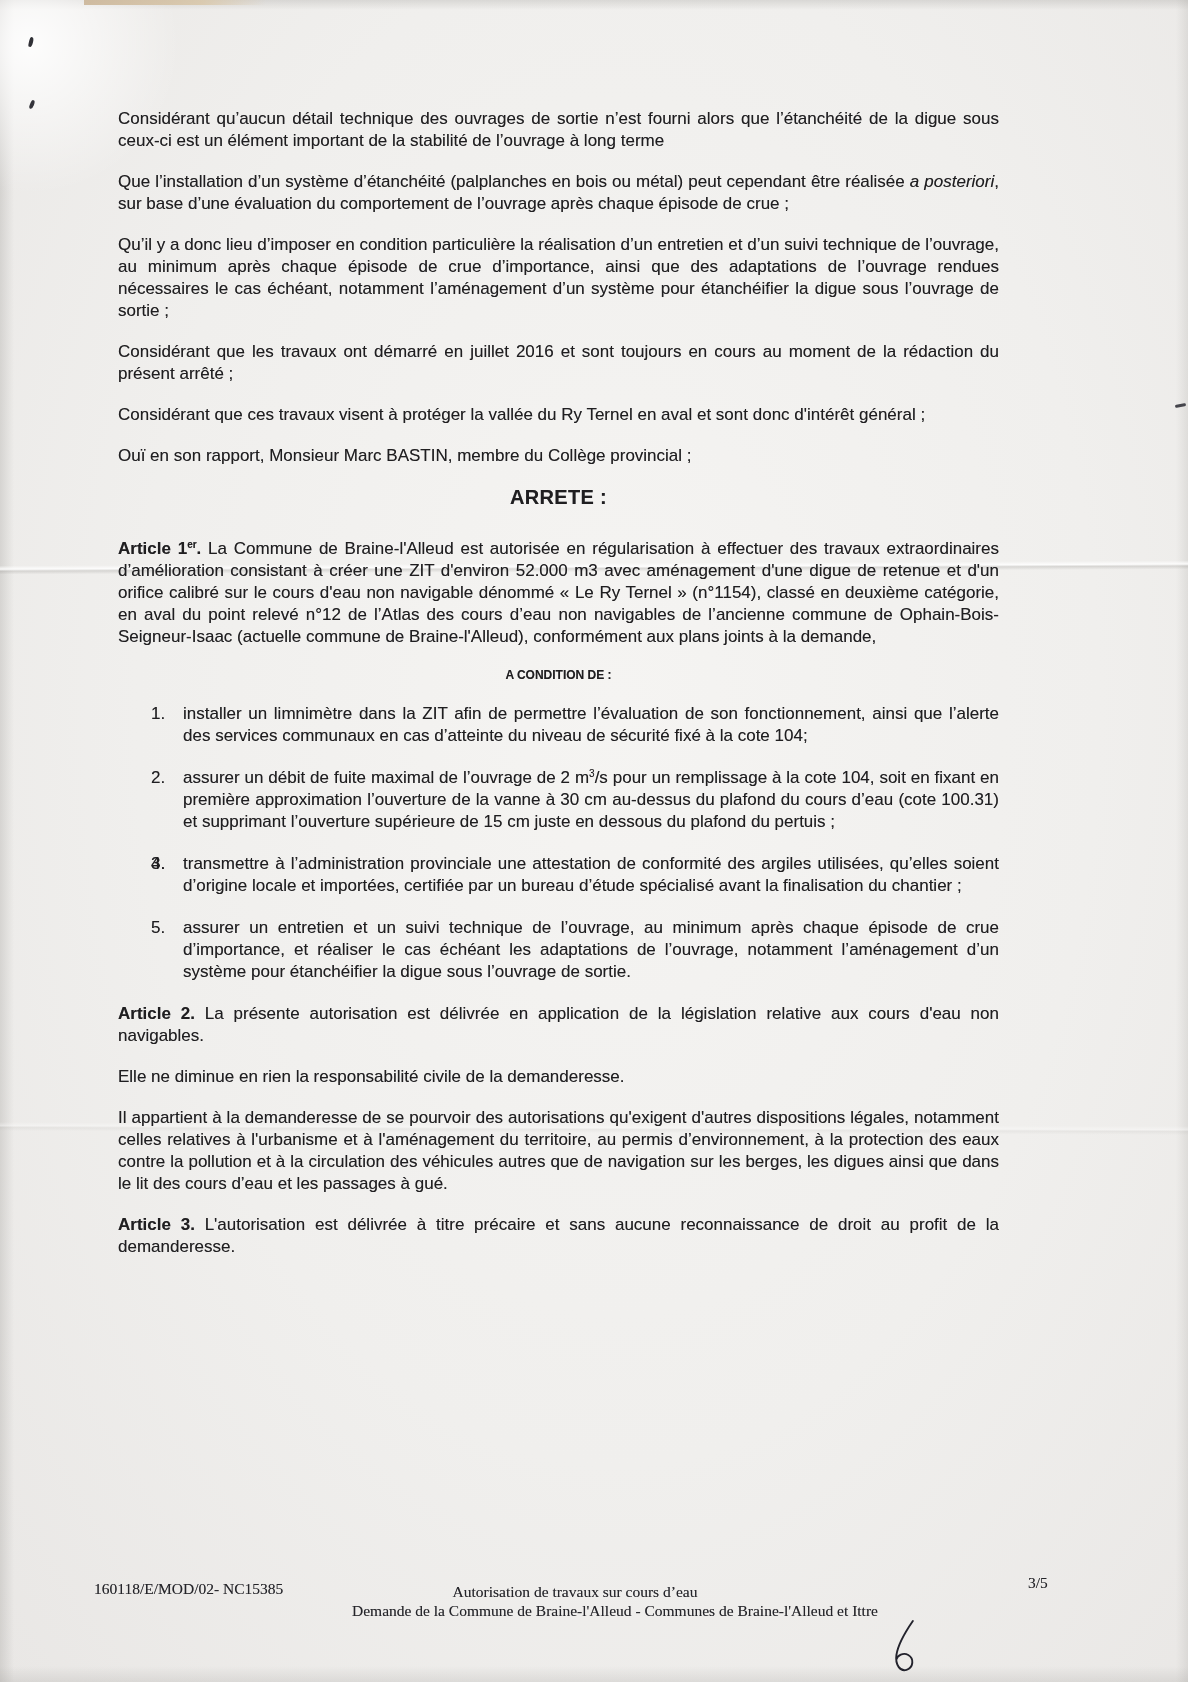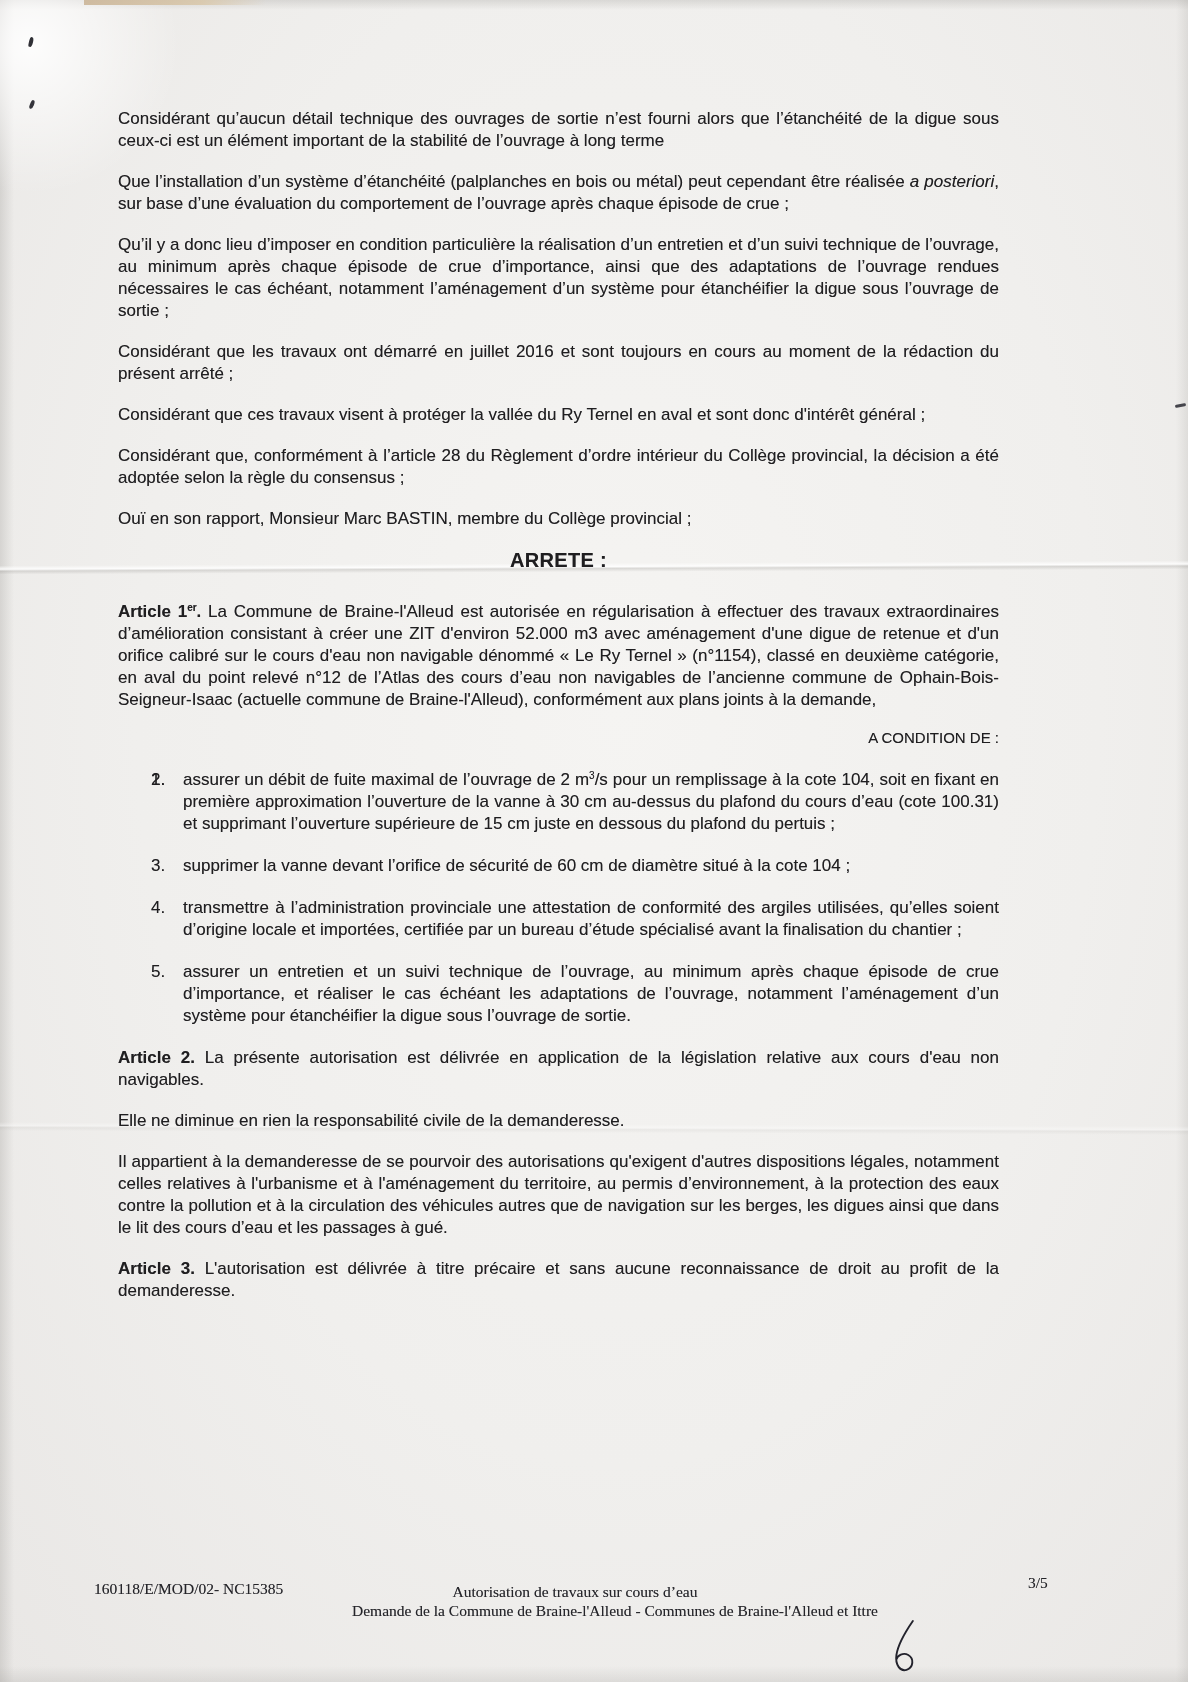--- a/index.html
+++ b/index.html
@@ -22,21 +22,21 @@
   .content{
     position:absolute;left:118px;top:108px;width:881px;
     font-size:17px;line-height:22px;text-align:justify;
     text-shadow:0 0 .4px rgba(25,25,28,.45);
   }
   .para{margin:0 0 19px;}
   .arrete{
     margin:9px 0 30px;text-align:center;font-weight:bold;
     font-size:20px;letter-spacing:.3px;
   }
-  .cond-heading{margin:-3px 0 17px;font-weight:normal;font-size:15px;text-align:right;}
+  .cond-heading{margin:-3px 0 17px;font-weight:bold;font-size:12px;text-align:center;}
   ol.conds{list-style:none;margin:0;padding:0;}
   ol.conds li{position:relative;padding-left:65px;margin:0 0 20px;}
   ol.conds .num{position:absolute;left:33px;top:0;}
   .gap-sm{margin-top:6px;}
   .gap-md{margin-top:16px;}
   strong{font-weight:bold;}
   em{font-style:italic;}
   .sup{font-size:10px;position:relative;top:-6px;vertical-align:baseline;line-height:0;}
   
   .footer{
@@ -82,41 +82,40 @@
     <p class="para">Considérant qu’aucun détail technique des ouvrages de sortie n’est fourni alors que l’étanchéité de la digue sous ceux-ci est un élément important de la stabilité de l’ouvrage à long terme</p>
 
     <p class="para"><span>Que l’installation d’un système d’étanchéité (palplanches en bois ou métal) peut cependant être réalisée </span><em>a posteriori</em><span>, sur base d’une évaluation du comportement de l’ouvrage après chaque épisode de crue ;</span></p>
 
     <p class="para">Qu’il y a donc lieu d’imposer en condition particulière la réalisation d’un entretien et d’un suivi technique de l’ouvrage, au minimum après chaque épisode de crue d’importance, ainsi que des adaptations de l’ouvrage rendues nécessaires le cas échéant, notamment l’aménagement d’un système pour étanchéifier la digue sous l’ouvrage de sortie ;</p>
 
     <p class="para">Considérant que les travaux ont démarré en juillet 2016 et sont toujours en cours au moment de la rédaction du présent arrêté ;</p>
 
     <p class="para">Considérant que ces travaux visent à protéger la vallée du Ry Ternel en aval et sont donc d'intérêt général ;</p>
 
-    <p class="para">Considérant que, conformément à l’article 28 du Règlement d’ordre intérieur du Collège provincial, la décision a été adoptée selon la règle du consensus ;</p>
 
     <p class="para">Ouï en son rapport, Monsieur Marc BASTIN, membre du Collège provincial ;</p>
 
     <h2 class="arrete">ARRETE :</h2>
 
     <p class="para"><strong><span>Article 1</span><sup class="sup">er</sup><span>.</span></strong><span> La Commune de Braine-l'Alleud est autorisée en régularisation à effectuer des travaux extraordinaires d’amélioration consistant à créer une ZIT d'environ 52.000 m3 avec aménagement d'une digue de retenue et d'un orifice calibré sur le cours d'eau non navigable dénommé « Le Ry Ternel » (n°1154), classé en deuxième catégorie, en aval du point relevé n°12 de l’Atlas des cours d’eau non navigables de l’ancienne commune de Ophain-Bois-Seigneur-Isaac (actuelle commune de Braine-l'Alleud), conformément aux plans joints à la demande,</span></p>
 
     <h3 class="cond-heading">A CONDITION DE :</h3>
 
     <ol class="conds">
       <li>
         <span class="num">1.</span>
+        <span class="txt">installer un limnimètre dans la ZIT afin de permettre l’évaluation de son fonctionnement, ainsi que l’alerte des services communaux en cas d’atteinte du niveau de sécurité fixé à la cote 104;</span>
       </li>
       <li>
         <span class="num">2.</span>
         <span class="txt"><span>assurer un débit de fuite maximal de l’ouvrage de 2 m</span><sup class="sup">3</sup><span>/s pour un remplissage à la cote 104, soit en fixant en première approximation l’ouverture de la vanne à 30 cm au-dessus du plafond du cours d’eau (cote 100.31) et supprimant l’ouverture supérieure de 15 cm juste en dessous du plafond du pertuis ;</span></span>
       </li>
       <li>
         <span class="num">3.</span>
-        <span class="txt">supprimer la vanne devant l’orifice de sécurité de 60 cm de diamètre situé à la cote 104 ;</span>
       </li>
       <li>
         <span class="num">4.</span>
         <span class="txt">transmettre à l’administration provinciale une attestation de conformité des argiles utilisées, qu’elles soient d’origine locale et importées, certifiée par un bureau d’étude spécialisé avant la finalisation du chantier ;</span>
       </li>
       <li>
         <span class="num">5.</span>
         <span class="txt">assurer un entretien et un suivi technique de l’ouvrage, au minimum après chaque épisode de crue d’importance, et réaliser le cas échéant les adaptations de l’ouvrage, notamment l’aménagement d’un système pour étanchéifier la digue sous l’ouvrage de sortie.</span>
       </li>
     </ol>

